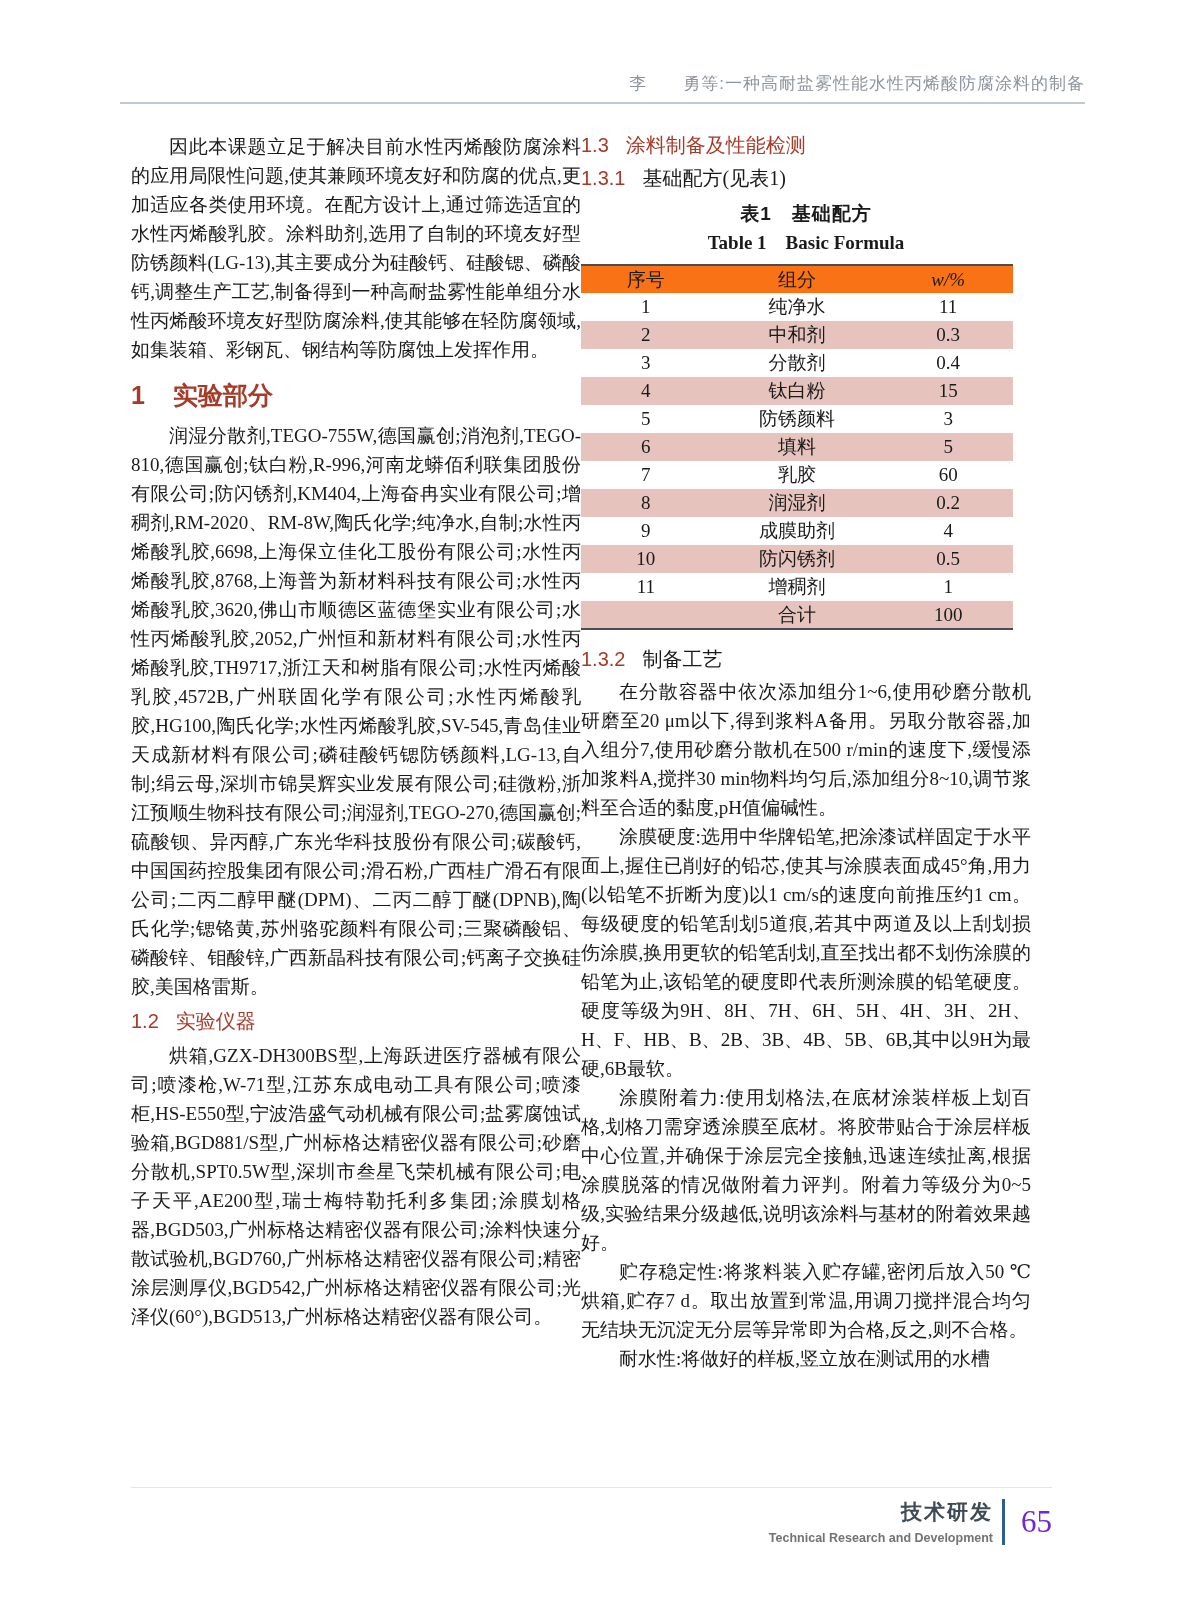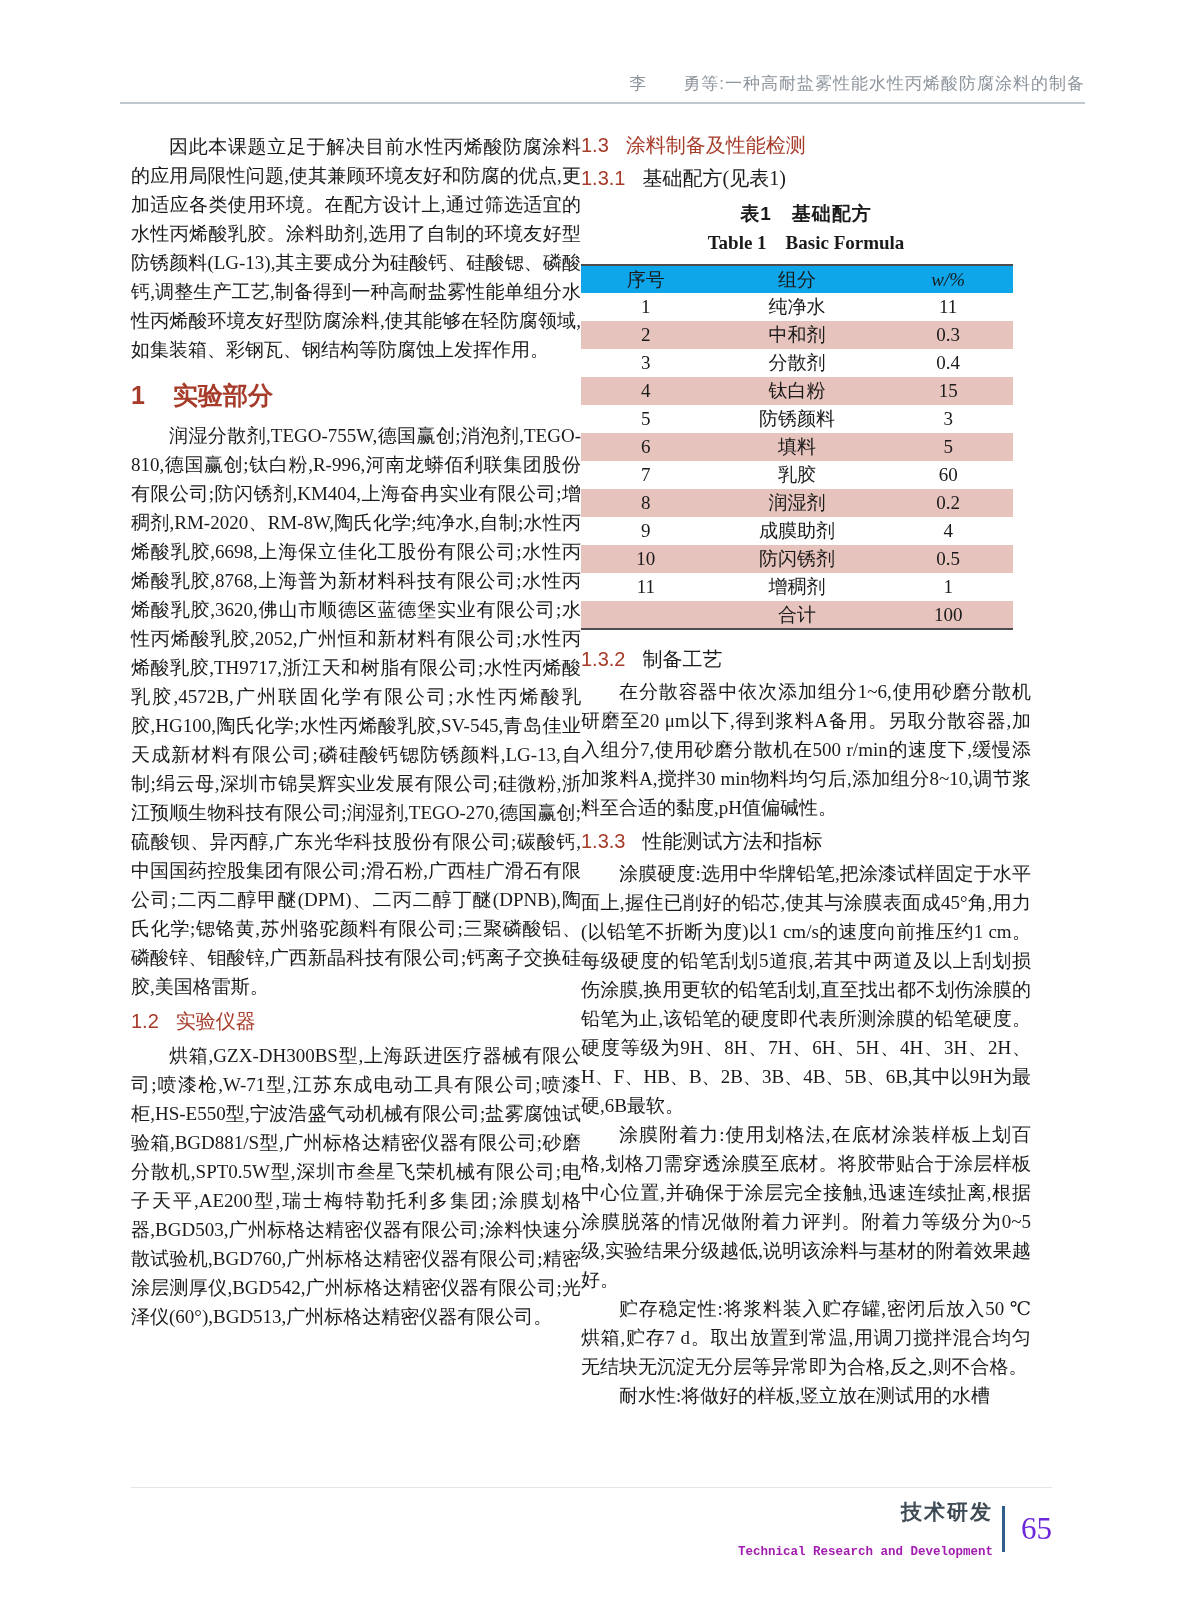--- a/index.html
+++ b/index.html
@@ -35,33 +35,33 @@
   
   .tbl-caption-zh { text-align:center; font-weight:bold; font-size:19px; margin-top:9px;
                     font-family:"Liberation Sans","DejaVu Sans",sans-serif; letter-spacing:1px; }
   .tbl-caption-en { text-align:center; font-weight:bold; font-size:19px; margin:3px 0 8px;
                     font-family:"Liberation Serif","DejaVu Serif",serif; }
   table.formula-table { width:432px; border-collapse:collapse; table-layout:fixed;
                         border-top:2px solid #4d4d4f; border-bottom:2px solid #4d4d4f;
                         font-size:19px; margin-bottom:16px; }
   .formula-table col.c1 { width:30%; } .formula-table col.c2 { width:40%; } .formula-table col.c3 { width:30%; }
   .formula-table th, .formula-table td { height:28px; text-align:center; font-weight:normal; padding:0; }
-  .formula-table thead tr { background:#0ea5e9; }
+  .formula-table thead tr { background:#f97316; }
   .formula-table tbody tr.stripe { background:#e6c3bc; }
   .formula-table th.ital { font-style:italic; font-family:"Liberation Serif","DejaVu Serif",serif; }
 
   
   .page-footer { position:absolute; left:131px; right:135px; top:1487px; }
   .footer-rule { height:1px; background:#e3e6e8; }
   .footer-right { display:flex; justify-content:flex-end; align-items:center; margin-top:10px; }
   .footer-labels { text-align:right; margin-right:9px; }
   .footer-zh { font-family:"Liberation Sans","DejaVu Sans",sans-serif; font-weight:bold;
                font-size:21px; color:#3e4a54; letter-spacing:2px; }
-  .footer-en { font-family:Liberation Mono, monospace; font-weight:bold;
-               font-size:12.5px; color:#a21caf; margin-top:19px; }
+  .footer-en { font-family:Liberation Sans, sans-serif; font-weight:bold;
+               font-size:12.5px; color:#737373; margin-top:5px; }
   .footer-bar { width:3px; height:46px; background:#2f5e8c; }
   .footer-page { font-family:"Liberation Serif","DejaVu Serif",serif; font-size:31px;
                  color:#6d28d9; padding-left:16px; }
 </style>
 </head>
 <body>
 
 <div class="page">
 
   <header class="running-header">
@@ -173,23 +173,20 @@
               <td>100</td>
             </tr>
           </tbody>
       </table>
 
       <h3 class="h3">
         <span class="h-num">1.3.2</span><span class="h-title">制备工艺</span>
       </h3>
       <p class="body-par indent">在分散容器中依次添加组分1~6,使用砂磨分散机研磨至20 μm以下,得到浆料A备用。另取分散容器,加入组分7,使用砂磨分散机在500 r/min的速度下,缓慢添加浆料A,搅拌30 min物料均匀后,添加组分8~10,调节浆料至合适的黏度,pH值偏碱性。</p>
 
-      <h3 class="h3">
-        <span class="h-num">1.3.3</span><span class="h-title">性能测试方法和指标</span>
-      </h3>
       <p class="body-par indent">涂膜硬度:选用中华牌铅笔,把涂漆试样固定于水平面上,握住已削好的铅芯,使其与涂膜表面成45°角,用力(以铅笔不折断为度)以1 cm/s的速度向前推压约1 cm。每级硬度的铅笔刮划5道痕,若其中两道及以上刮划损伤涂膜,换用更软的铅笔刮划,直至找出都不划伤涂膜的铅笔为止,该铅笔的硬度即代表所测涂膜的铅笔硬度。硬度等级为9H、8H、7H、6H、5H、4H、3H、2H、H、F、HB、B、2B、3B、4B、5B、6B,其中以9H为最硬,6B最软。</p>
       <p class="body-par indent">涂膜附着力:使用划格法,在底材涂装样板上划百格,划格刀需穿透涂膜至底材。将胶带贴合于涂层样板中心位置,并确保于涂层完全接触,迅速连续扯离,根据涂膜脱落的情况做附着力评判。附着力等级分为0~5级,实验结果分级越低,说明该涂料与基材的附着效果越好。</p>
       <p class="body-par indent">贮存稳定性:将浆料装入贮存罐,密闭后放入50 ℃烘箱,贮存7 d。取出放置到常温,用调刀搅拌混合均匀无结块无沉淀无分层等异常即为合格,反之,则不合格。</p>
       <p class="body-par indent">耐水性:将做好的样板,竖立放在测试用的水槽</p>
     </section>
 
   </main>
 
   <footer class="page-footer">
     <div class="footer-rule"></div>

